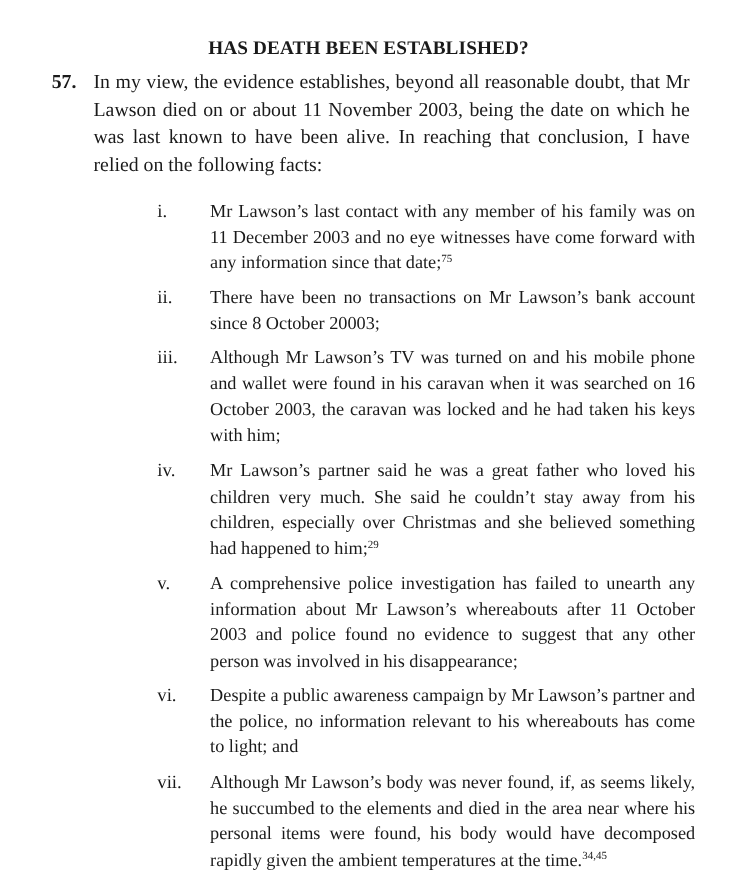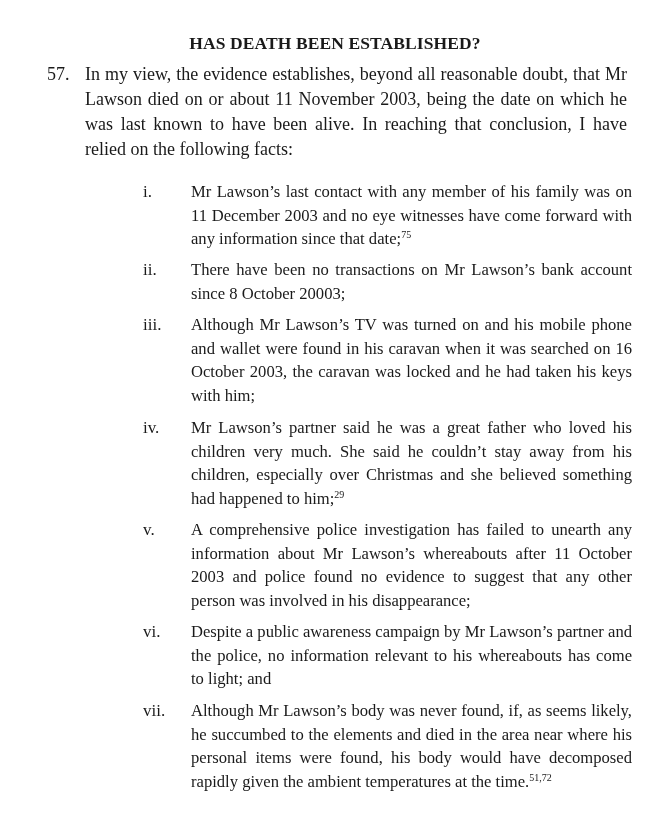--- a/index.html
+++ b/index.html
@@ -33,21 +33,21 @@
     .para {
       position: absolute;
       top: 47px;
       left: 47px;
       width: 580px;
     }
     .para-num {
       position: absolute;
       left: 0;
       top: 0;
-      font-weight: normal;
+      font-weight: bold;
       font-size: 18px;
       line-height: 25px;
     }
     .para-text {
       position: absolute;
       left: 38px;
       top: 0;
       width: 542px;
       font-size: 18px;
       line-height: 25px;
@@ -125,16 +125,16 @@
       <div class="fact-text"><span>A comprehensive police investigation has failed to unearth any information about Mr Lawson’s whereabouts after 11 October 2003 and police found no evidence to suggest that any other person was involved in his disappearance;</span></div>
     </div>
 
     <div class="fact" style="top:605px;">
       <span class="fact-num">vi.</span>
       <div class="fact-text"><span>Despite a public awareness campaign by Mr Lawson’s partner and the police, no information relevant to his whereabouts has come to light; and</span></div>
     </div>
 
     <div class="fact" style="top:684px;">
       <span class="fact-num">vii.</span>
-      <div class="fact-text"><span>Although Mr Lawson’s body was never found, if, as seems likely, he succumbed to the elements and died in the area near where his personal items were found, his body would have decomposed rapidly given the ambient temperatures at the time.</span><sup>51,72</sup></div>
+      <div class="fact-text"><span>Although Mr Lawson’s body was never found, if, as seems likely, he succumbed to the elements and died in the area near where his personal items were found, his body would have decomposed rapidly given the ambient temperatures at the time.</span><sup>34,45</sup></div>
     </div>
   </div>
 </div>
 
 </body></html>

